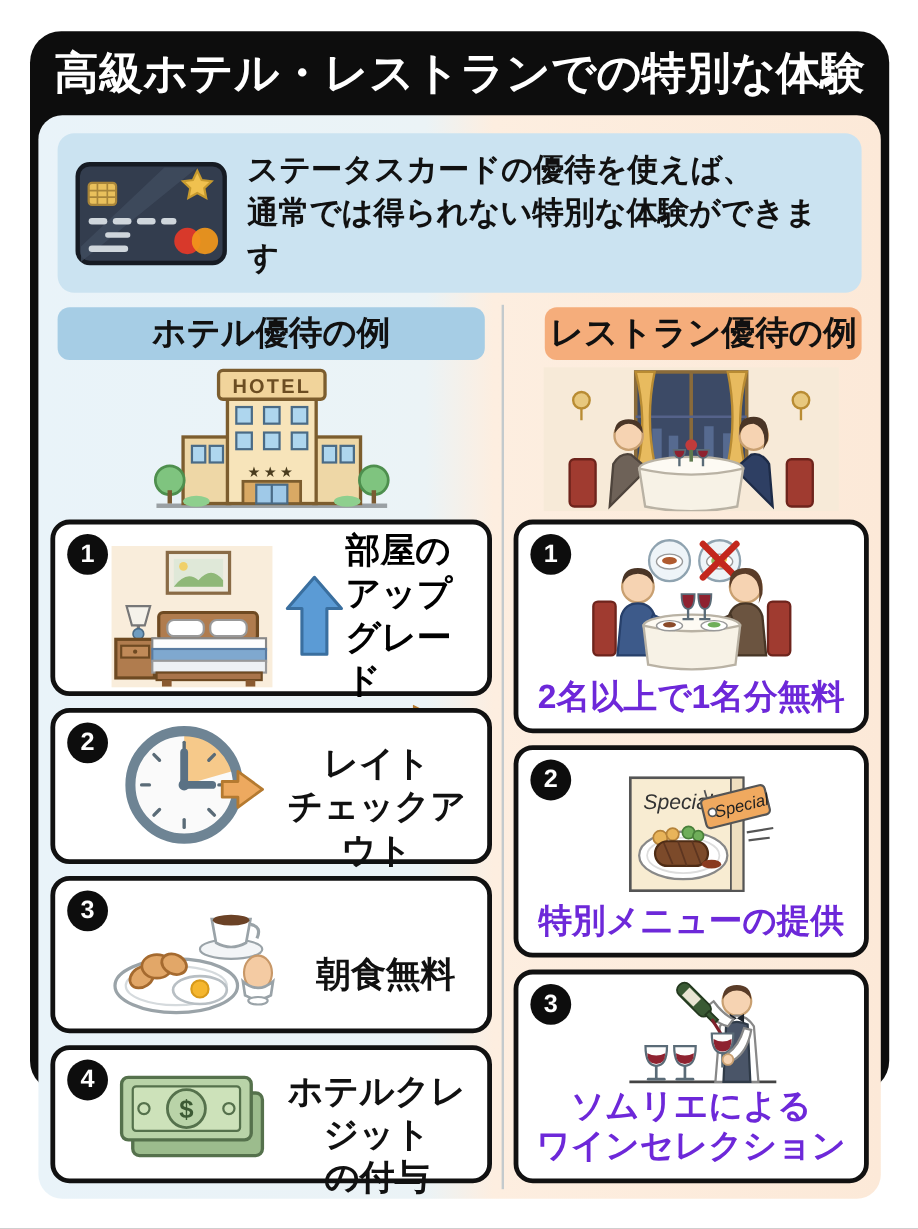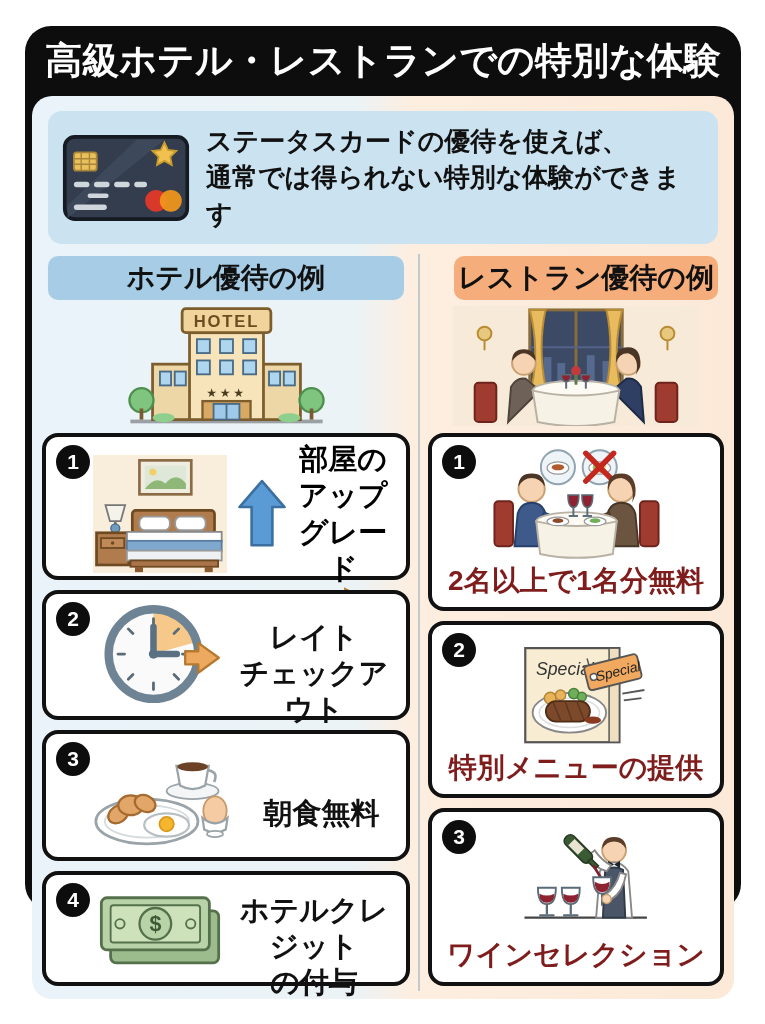--- a/index.html
+++ b/index.html
@@ -49,29 +49,29 @@
   .badge{
     position:absolute;top:8px;left:10px;width:34px;height:34px;border-radius:50%;
     background:#0d0d0d;color:#fff;font-size:21px;font-weight:900;
     display:flex;align-items:center;justify-content:center;z-index:2;
   }
   
   .h-item{flex-direction:row;align-items:center;padding:6px 8px 6px 44px;}
   .h-item .itext{flex:1;text-align:center;font-size:29px;font-weight:900;color:#111;line-height:1.25;margin-top:36px;}
   .h-item-1{flex:1.3 1 0;flex-direction:column;padding:4px 8px;}
   .h-item-1 .row1{flex:1;display:flex;align-items:center;width:100%;padding-left:36px;box-sizing:border-box;}
-  .h-item-1 .row1 .itext{flex:1;text-align:center;font-size:29px;font-weight:900;line-height:1.25;}
+  .h-item-1 .row1 .itext{flex:1;text-align:left;font-size:29px;font-weight:900;line-height:1.25;}
   .h-item-1 .grad-arrow{flex:0 0 34px;width:94%;}
   .h-item-2{flex:1.1 1 0;}
   .h-item-3{flex:1.1 1 0;}
   .h-item-4{flex:0.95 1 0;}
   
   .r-item{flex:1 1 0;flex-direction:column;padding:6px 6px 4px 6px;}
   .r-item .illo{flex:1;display:flex;align-items:center;justify-content:center;min-height:0;}
-  .r-item .caption{flex:0 0 auto;text-align:center;font-size:28px;font-weight:900;color:#7f1d1d;line-height:1.15;padding-bottom:6px;}
+  .r-item .caption{flex:0 0 auto;text-align:center;font-size:28px;font-weight:900;color:#6d28d9;line-height:1.15;padding-bottom:6px;}
   .r-item .caption.two{line-height:1.2;}
   svg text{font-family:"Liberation Sans","DejaVu Sans",sans-serif;}
 </style>
 </head>
 <body>
 
 <div class="frame">
   <div class="header">
     <div class="title">高級ホテル・レストランでの特別な体験</div>
   </div>
@@ -397,20 +397,21 @@
               </g>
               <line x1="128" y1="58" x2="138" y2="74" stroke="#7e1f2a" stroke-width="3.5"></line>
               <path d="M128,74 Q128,96 140,96 Q152,96 152,74 Z" fill="#fcfcfc" stroke="#5a6b77" stroke-width="2.5"></path>
               <path d="M130,80 Q130,94 140,94 Q150,94 150,80 Q140,86 130,80 Z" fill="#8e2230"></path>
               <line x1="140" y1="96" x2="140" y2="112" stroke="#5a6b77" stroke-width="3"></line>
               <path d="M172,70 Q168,94 152,104 L146,96 Q158,88 164,68 Z" fill="#ffffff" stroke="#888888" stroke-width="2.5"></path>
               <circle cx="146" cy="103" r="6" fill="#f6d3b2" stroke="#c9a071" stroke-width="2"></circle>
             </svg>
           </div>
           <div class="caption two">
+            <div>ソムリエによる</div>
             <div>ワインセレクション</div>
           </div>
         </div>
       </div>
     </div>
 
   </div>
 </div>
 
 </body></html>

